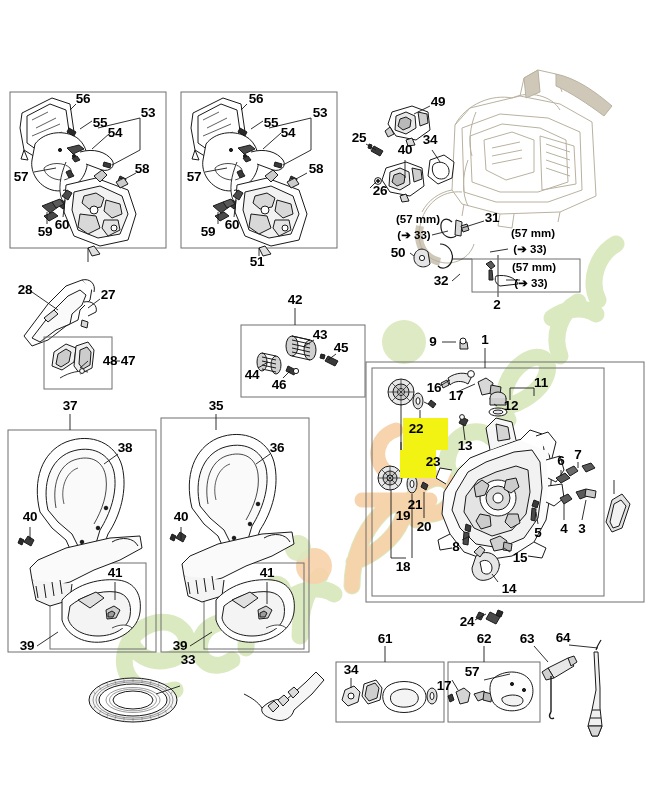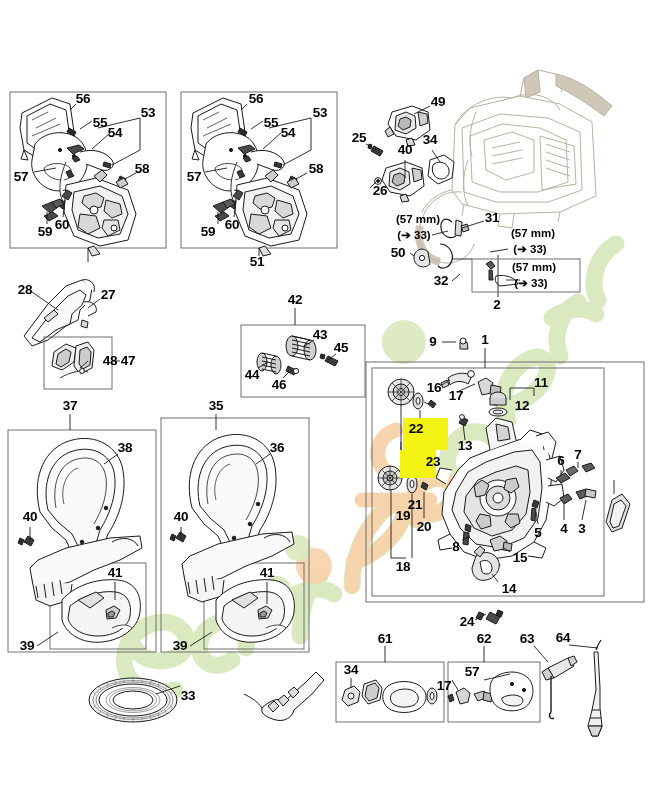--- a/index.html
+++ b/index.html
@@ -673,21 +673,21 @@
       <div class="lbl" style="left: 295px; top: 300px;">42</div>
       <div class="lbl" style="left: 320px; top: 335px;">43</div>
       <div class="lbl" style="left: 341px; top: 348px;">45</div>
       <div class="lbl" style="left: 252px; top: 375px;">44</div>
       <div class="lbl" style="left: 279px; top: 385px;">46</div>
       <div class="lbl" style="left: 433px; top: 342px;">9</div>
       <div class="lbl" style="left: 485px; top: 340px;">1</div>
       <div class="lbl" style="left: 434px; top: 388px;">16</div>
       <div class="lbl" style="left: 456px; top: 396px;">17</div>
       <div class="lbl" style="left: 541px; top: 383px;">11</div>
-      <div class="lbl" style="left: 522px; top: 406px;">12</div>
+      <div class="lbl" style="left: 511px; top: 406px;">12</div>
       <div class="lbl" style="left: 465px; top: 446px;">13</div>
       <div class="lbl" style="left: 416px; top: 429px;">22</div>
       <div class="lbl" style="left: 433px; top: 438px; margin-top: 24px;">23</div>
       <div class="lbl" style="left: 415px; top: 461px; margin-top: 44px;">21</div>
       <div class="lbl" style="left: 561px; top: 461px;">6</div>
       <div class="lbl" style="left: 578px; top: 455px;">7</div>
       <div class="lbl" style="left: 403px; top: 516px;">19</div>
       <div class="lbl" style="left: 424px; top: 527px;">20</div>
       <div class="lbl" style="left: 403px; top: 567px;">18</div>
       <div class="lbl" style="left: 456px; top: 547px;">8</div>
@@ -699,21 +699,21 @@
       <div class="lbl" style="left: 70px; top: 406px;">37</div>
       <div class="lbl" style="left: 125px; top: 448px;">38</div>
       <div class="lbl" style="left: 30px; top: 517px;">40</div>
       <div class="lbl" style="left: 115px; top: 573px;">41</div>
       <div class="lbl" style="left: 27px; top: 646px;">39</div>
       <div class="lbl" style="left: 216px; top: 406px;">35</div>
       <div class="lbl" style="left: 277px; top: 448px;">36</div>
       <div class="lbl" style="left: 181px; top: 517px;">40</div>
       <div class="lbl" style="left: 267px; top: 573px;">41</div>
       <div class="lbl" style="left: 180px; top: 646px;">39</div>
-      <div class="lbl" style="left: 188px; top: 696px;">33</div>
+      <div class="lbl" style="left: 188px; top: 660px;">33</div>
       <div class="lbl" style="left: 467px; top: 622px;">24</div>
       <div class="lbl" style="left: 385px; top: 639px; text-align: center;">61</div>
       <div class="lbl" style="left: 351px; top: 670px;">34</div>
       <div class="lbl" style="left: 484px; top: 639px;">62</div>
       <div class="lbl" style="left: 472px; top: 672px;">57</div>
       <div class="lbl" style="left: 444px; top: 686px;">17</div>
       <div class="lbl" style="left: 527px; top: 639px;">63</div>
       <div class="lbl" style="left: 563px; top: 638px;">64</div>
       <div class="note" style="left: 418px; top: 219px;">(57 mm)</div>
       <div class="note" style="left: 414px; top: 235px;">(➔ 33)</div>

